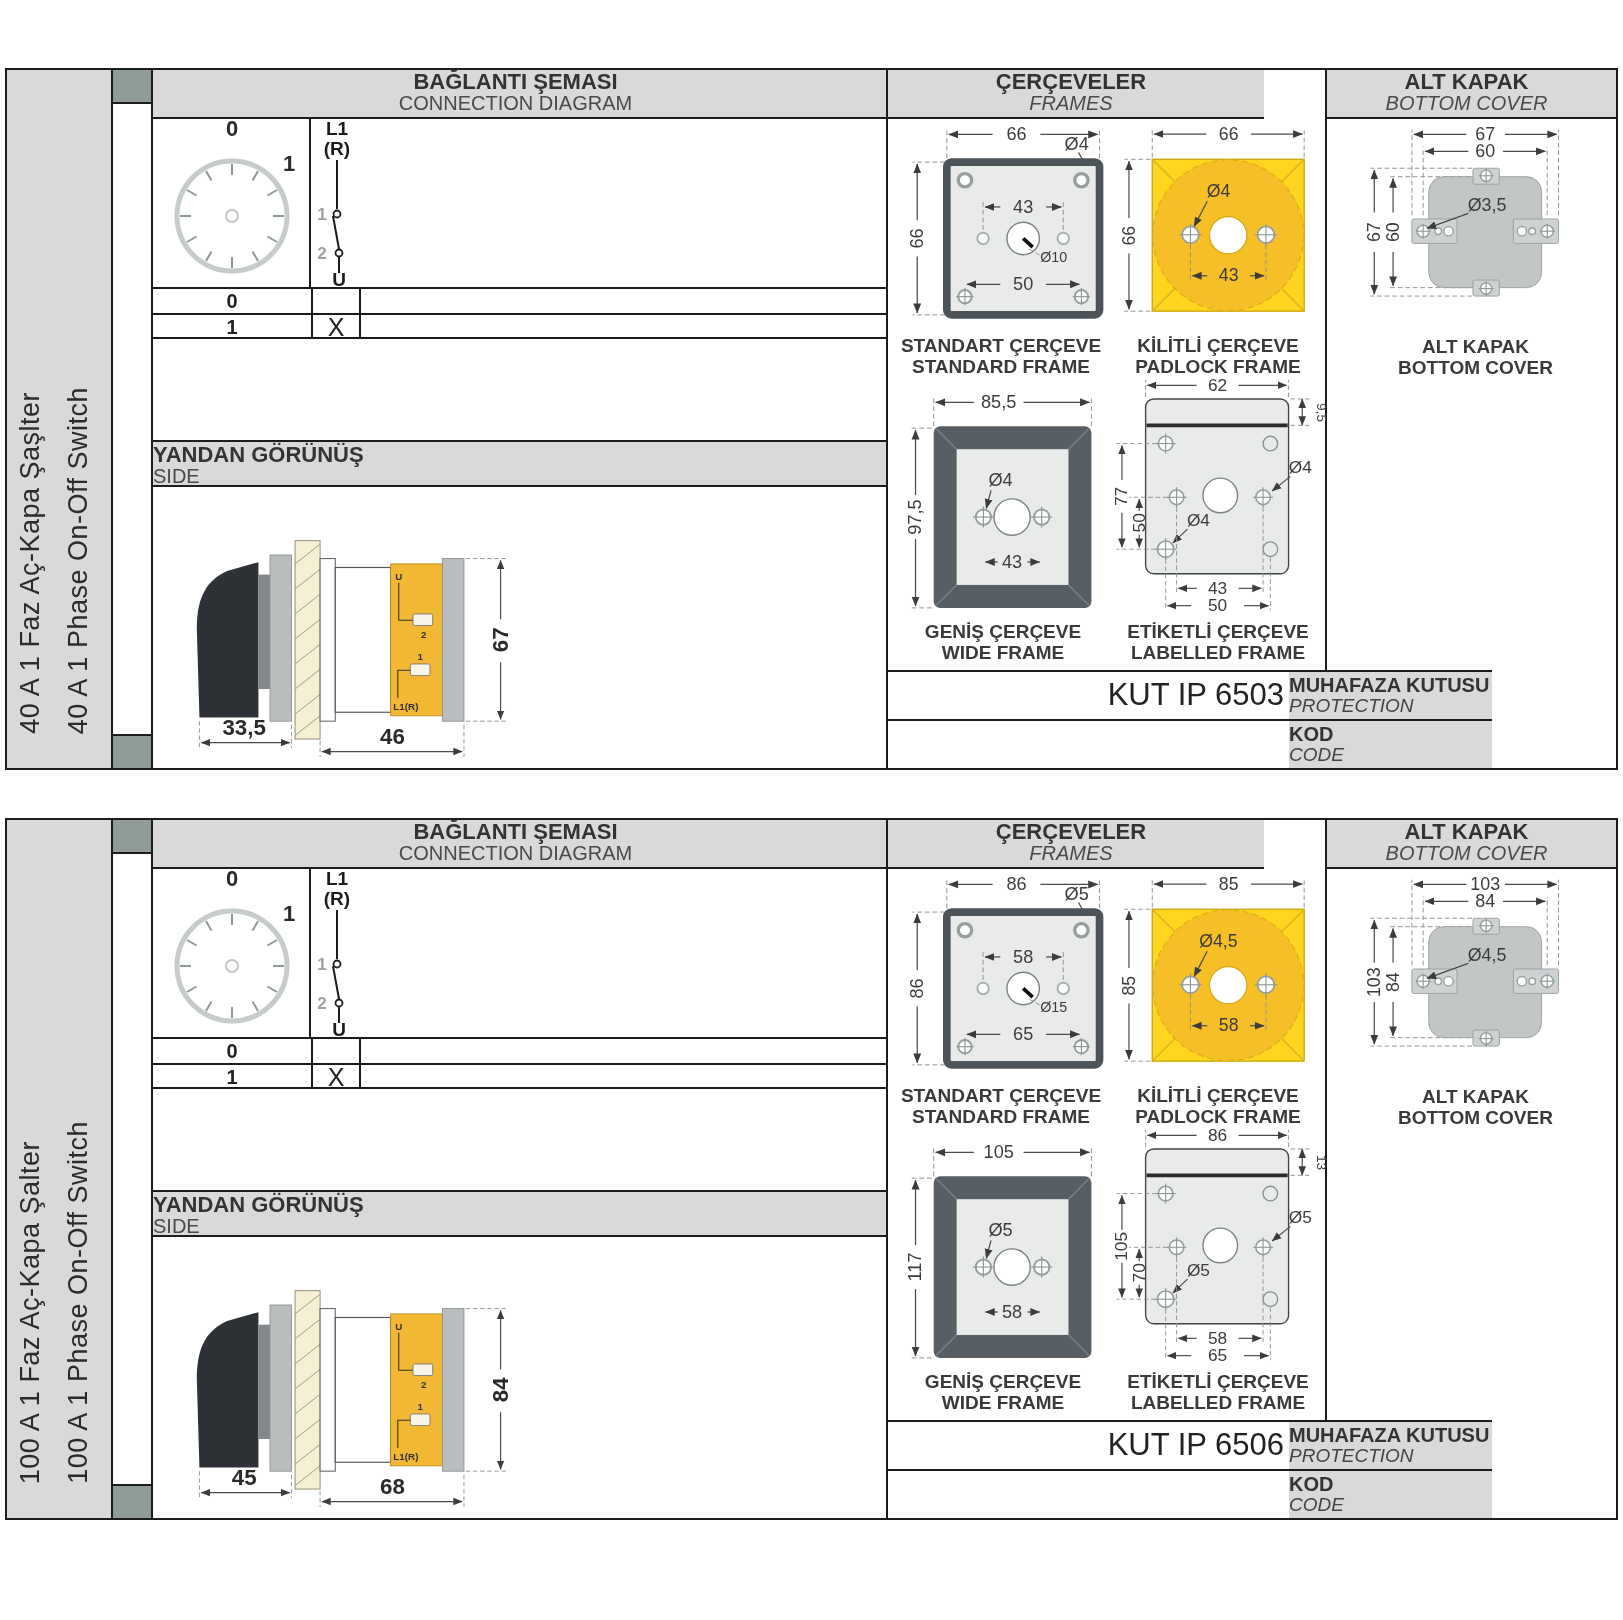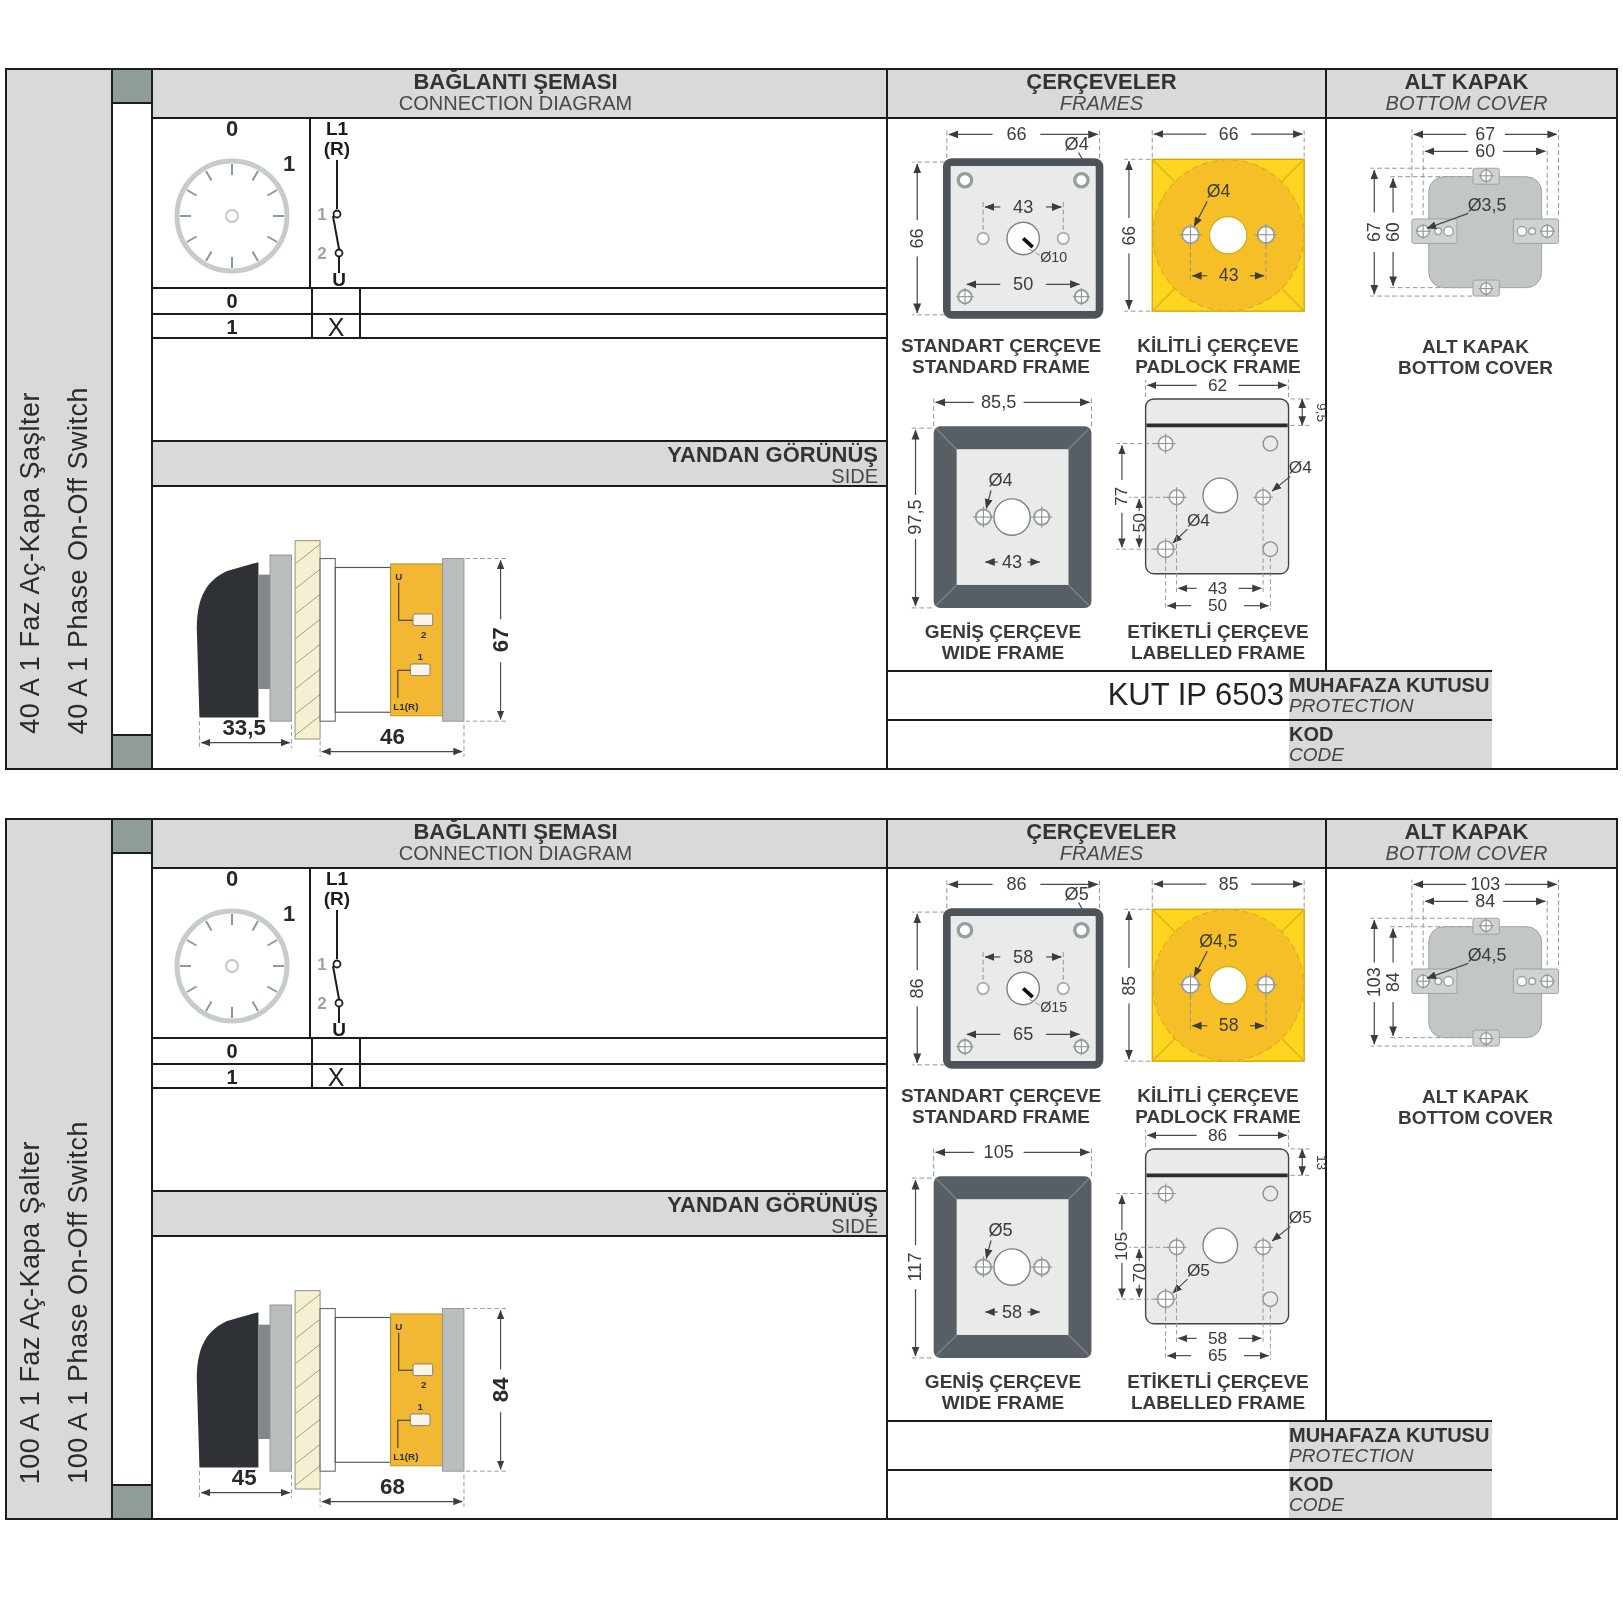--- a/index.html
+++ b/index.html
@@ -13,31 +13,31 @@
   .spine { position:absolute; left:106px; top:0; bottom:0; width:40px; border-right:2px solid #1c1c1c; background:#fff; }
   .spine-sq { position:absolute; left:0; right:0; height:34px; background:#8f9c9a; }
   .spine-sq.top { top:0; border-bottom:2px solid #1c1c1c; }
   .spine-sq.bot { bottom:0; border-top:2px solid #1c1c1c; }
   .content { position:absolute; left:146px; top:0; right:0; bottom:0; }
   .hdr { position:absolute; top:0; height:49px; background:#d8d9d9; border-bottom:2px solid #1c1c1c; text-align:center; padding:0 8px 0 0; line-height:1.06; }
   .hdr .t1 { font-weight:bold; font-size:22px; color:#333; }
   .hdr .t2 { font-size:20px; color:#4a4a4a; }
   .it { font-style:italic; }
   .hdr-conn { left:0; width:733px; }
-  .hdr-frames { left:733px; width:439px; }
+  .hdr-frames { left:733px; width:378px; }
   .hdr-cover { left:1172px; width:291px; }
   .vline { position:absolute; width:2px; background:#1c1c1c; }
   .v1 { left:733px; top:0; bottom:0; }
   .v2 { left:1172px; top:0; height:600px; }
   .cell-dial { position:absolute; left:0; top:49px; width:158px; height:168px; border-right:2px solid #1c1c1c; }
   .row { position:absolute; left:0; width:733px; height:26px; border-top:2px solid #1c1c1c; }
   .r0 { top:217px; } .r1 { top:243px; border-bottom:2px solid #1c1c1c; }
   .row .pos { position:absolute; left:0; top:0; width:158px; height:100%; text-align:center; font-weight:bold; font-size:20px; line-height:24px; color:#222; }
   .row .mark { position:absolute; left:158px; top:0; width:50px; height:100%; border-left:2px solid #1c1c1c; border-right:2px solid #1c1c1c; text-align:center; font-size:25px; line-height:24px; color:#222; }
-  .side-hdr { position:absolute; left:0; top:370px; width:733px; height:47px; background:#d8d9d9; border-top:2px solid #1c1c1c; border-bottom:2px solid #1c1c1c; text-align:right; padding:1px 8px 0 0; line-height:1.05; }
+  .side-hdr { position:absolute; left:0; top:370px; width:733px; height:47px; background:#d8d9d9; border-top:2px solid #1c1c1c; border-bottom:2px solid #1c1c1c; padding:1px 8px 0 0; line-height:1.05; }
   .side-hdr .t1 { font-weight:bold; font-size:22px; color:#333; }
   .side-hdr .t2 { font-size:20px; color:#4a4a4a; }
   .frame-label { position:absolute; text-align:center; font-weight:bold; font-size:19px; line-height:1.12; color:#3a3a3a; }
   .code-row { position:absolute; left:733px; width:606px; height:49px; border-top:2px solid #1c1c1c; }
   .c1 { top:600px; } .c2 { top:649px; }
   .code-val { position:absolute; left:0; top:0; width:403px; height:100%; text-align:right; font-size:31px; color:#222; line-height:46px; padding-right:5px; }
   .code-lbl { position:absolute; left:403px; right:0; top:0; bottom:0; background:#d8d9d9; padding:2px 0 0 0; line-height:1.1; }
   .code-lbl .t1 { font-weight:bold; font-size:20px; color:#333; }
   .code-lbl .t2 { font-style:italic; font-size:19px; color:#444; }
   svg.abs { position:absolute; overflow:visible; }
@@ -854,20 +854,21 @@
       </g>
       <text class="dimtxt" x="132" y="91">Ø4,5</text>
       <line class="dim" x1="112" y1="94" x2="68" y2="110" marker-end="url(#ah)"></line>
     </svg>
     <div class="frame-label" style="left:1190px;top:266px;width:265px">
       <div>ALT KAPAK</div>
       <div>BOTTOM COVER</div>
     </div>
 
     <div class="code-row c1">
+      <div class="code-val">KUT IP 6506</div>
       <div class="code-lbl">
         <div class="t1">MUHAFAZA KUTUSU</div>
         <div class="t2">PROTECTION ENCLOSURE</div>
       </div>
     </div>
     <div class="code-row c2">
       <div class="code-lbl">
         <div class="t1">KOD</div>
         <div class="t2">CODE</div>
       </div>

